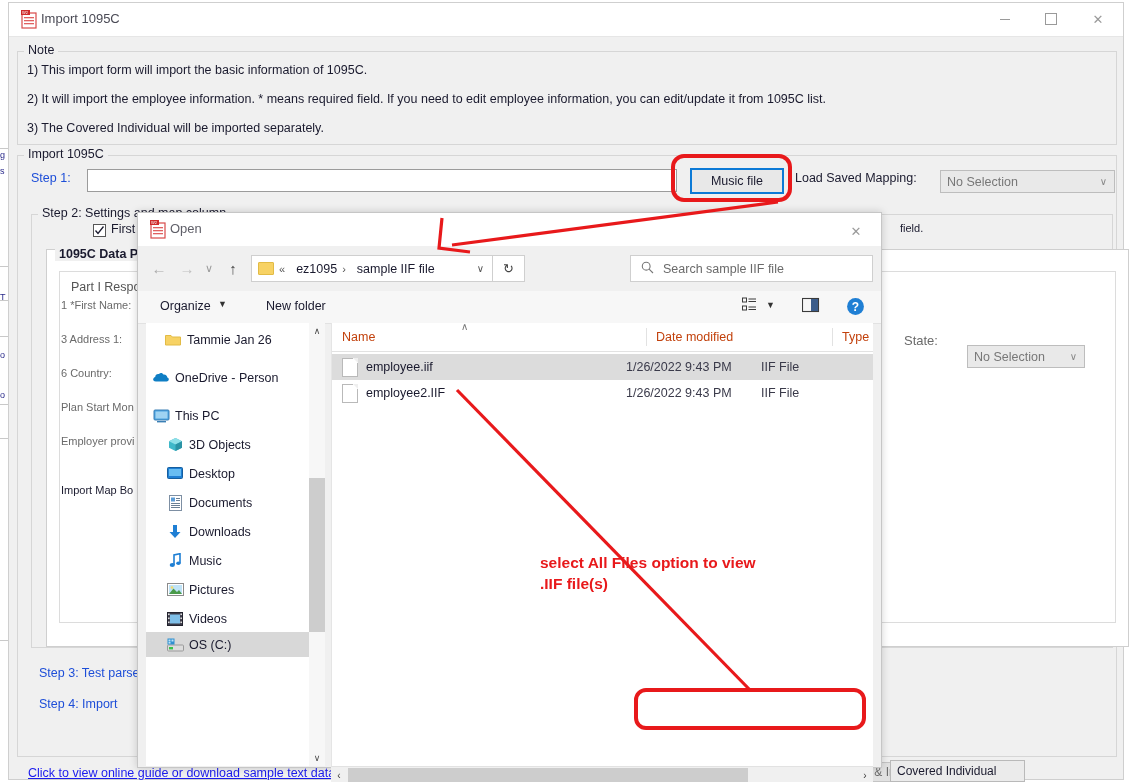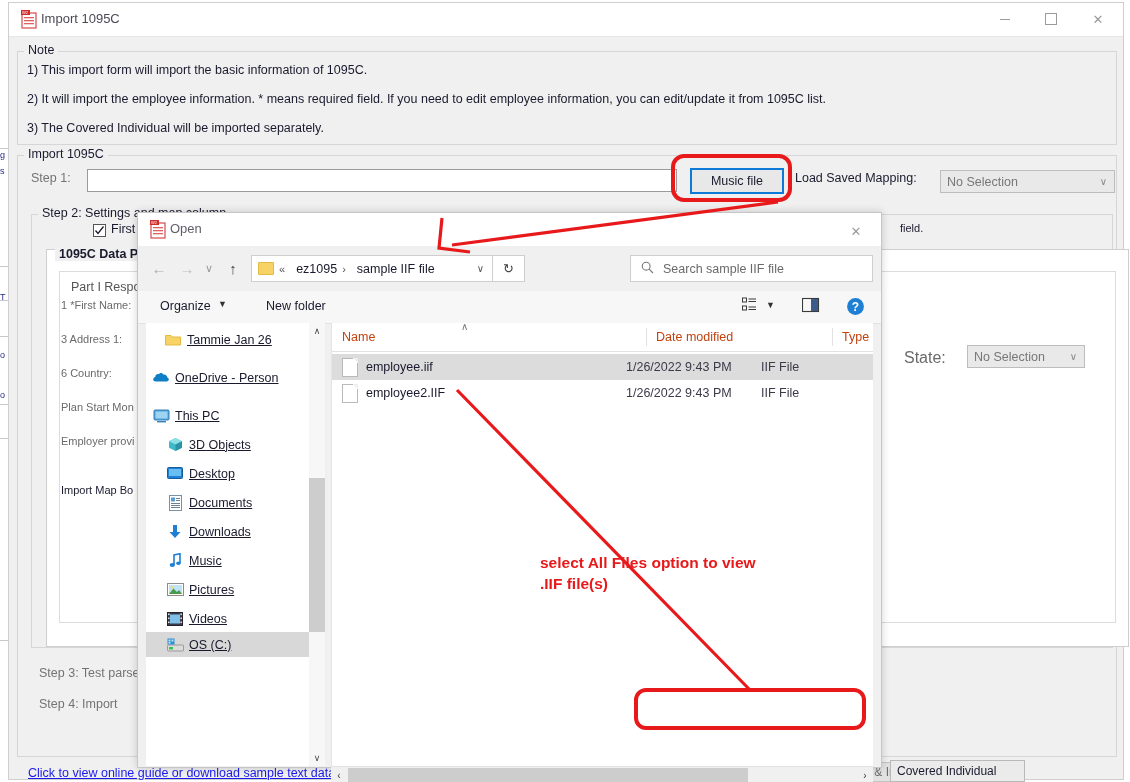--- a/index.html
+++ b/index.html
@@ -45,21 +45,21 @@
   }
   .glabel{
     position:absolute;background:#f0f0f0;padding:0 4px;
     font-size:12.5px;color:#1a1a2e;top:-9px;left:6px;
   }
   #note-group{left:8px;top:48px;width:1098px;height:92px;}
   .note-line{position:absolute;left:18px;font-size:12.5px;color:#1a1a2e;white-space:nowrap;}
 
   
   #import-group{left:8px;top:152px;width:1098px;height:600px;}
-  .step-lbl{position:absolute;font-size:12.5px;color:#737373;white-space:nowrap;}
+  .step-lbl{position:absolute;font-size:12.5px;color:#1d4ed8;white-space:nowrap;}
 
   .step1-input{
     position:absolute;left:78px;top:166px;width:590px;height:23px;
     border:1px solid #9b9b9b;background:#fff;box-sizing:border-box;
   }
   .openfile-btn{
     position:absolute;left:681px;top:165px;width:94px;height:26px;
     background:#e8e8e8;border:2px solid #0c7ad6;
     font-size:12.5px;color:#1a1a2e;
     display:flex;align-items:center;justify-content:center;
@@ -81,21 +81,21 @@
   }
   .chk svg{position:absolute;left:0px;top:0px;}
   .firstline-lbl{position:absolute;left:102px;top:219px;font-size:12.5px;}
 
   #datapart-group{left:37px;top:246px;width:1081px;height:396px;background:#fff;border:1px solid #cfcfcf;}
   #datapart-label{position:absolute;left:46px;top:244px;background:#f0f0f0;padding:0 4px;font-size:12.5px;font-weight:bold;}
   #parti-group{left:50px;top:268px;width:1055px;height:350px;border:1px solid #dcdcdc;}
   #parti-label{position:absolute;left:58px;top:277px;background:#fff;padding:0 4px;font-size:12.5px;color:#555;}
   .field-lbl{position:absolute;font-size:11px;color:#6a6a6a;white-space:nowrap;}
   .field-lbl.dark{color:#1a1a2e;}
-  #state-lbl{position:absolute;left:895px;top:346px;font-size:16px;color:#6a6a6a;}
+  #state-lbl{position:absolute;left:895px;top:330px;font-size:13px;color:#6a6a6a;}
   #state-combo{left:958px;top:342px;width:118px;height:23px;}
 
   .bottom-link{
     position:absolute;left:28px;top:766px;font-size:12.5px;color:#1a1aee;
     text-decoration:underline;white-space:nowrap;
   }
   .bottom-btn{
     position:absolute;top:762px;height:20px;background:#e1e1e1;
     border:1px solid #c4c4c4;box-sizing:border-box;
     font-size:12px;color:#6d6d6d;
@@ -159,21 +159,20 @@
 
   .dlg-body{position:absolute;left:0;top:110px;right:0;bottom:0;}
   .side-pane{
     position:absolute;left:8px;top:0;width:163px;height:443px;
     background:#fff;border:none;overflow:hidden;
   }
   .side-item{
     position:absolute;left:0;width:163px;height:25px;
     display:flex;align-items:center;font-size:12.5px;color:#1a1a2e;
     white-space:nowrap;
-    text-decoration:underline;
   }
   .side-item.sel{background:#d8d8d8;}
   .side-ico{width:18px;height:18px;margin-right:5px;display:flex;align-items:center;justify-content:center;flex:0 0 auto;}
 
   .side-scroll{
     position:absolute;left:171px;top:0;width:16px;height:443px;background:#f7f7f7;
   }
   .side-scroll .arw{position:absolute;left:0;width:16px;height:16px;
     display:flex;align-items:center;justify-content:center;font-size:9px;color:#4a4a4a;}
   .side-scroll .thumb{position:absolute;left:0;width:16px;background:#cdcdcd;}

